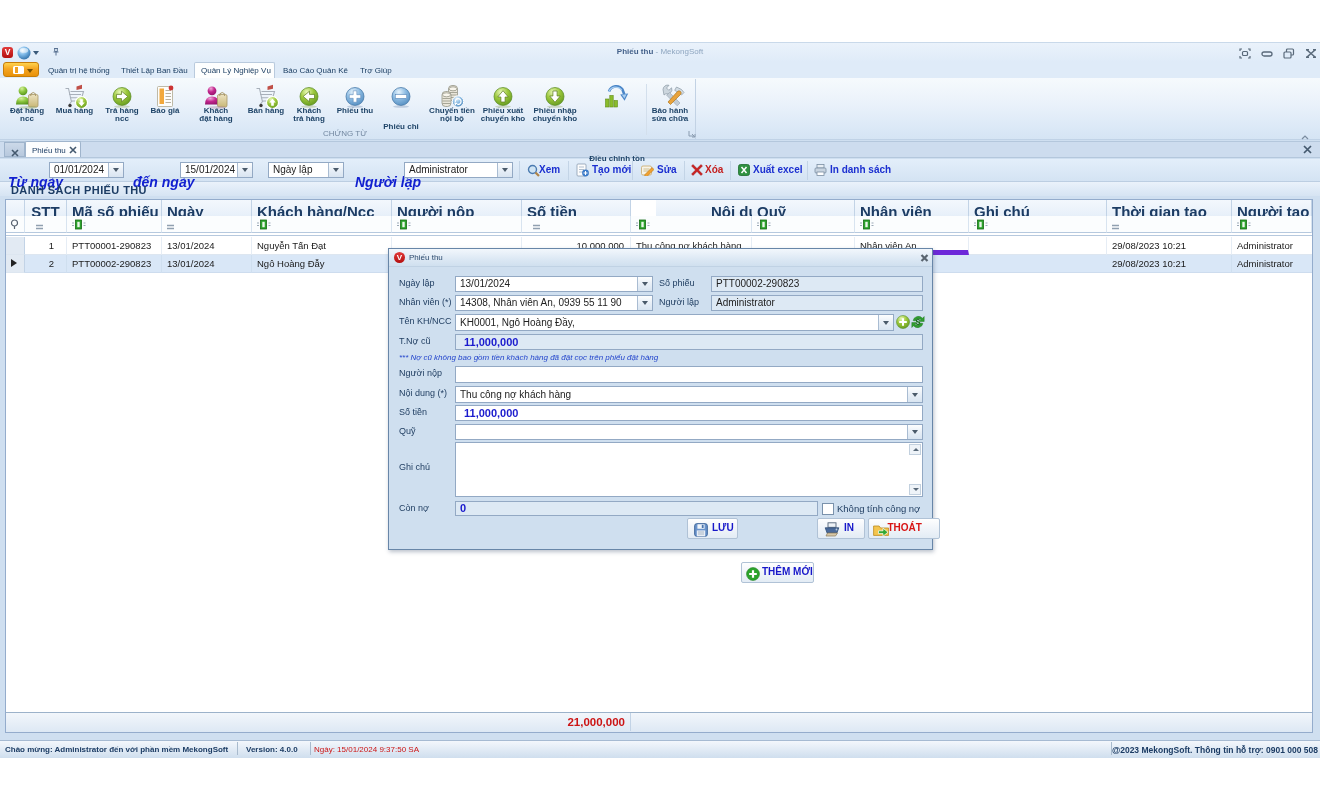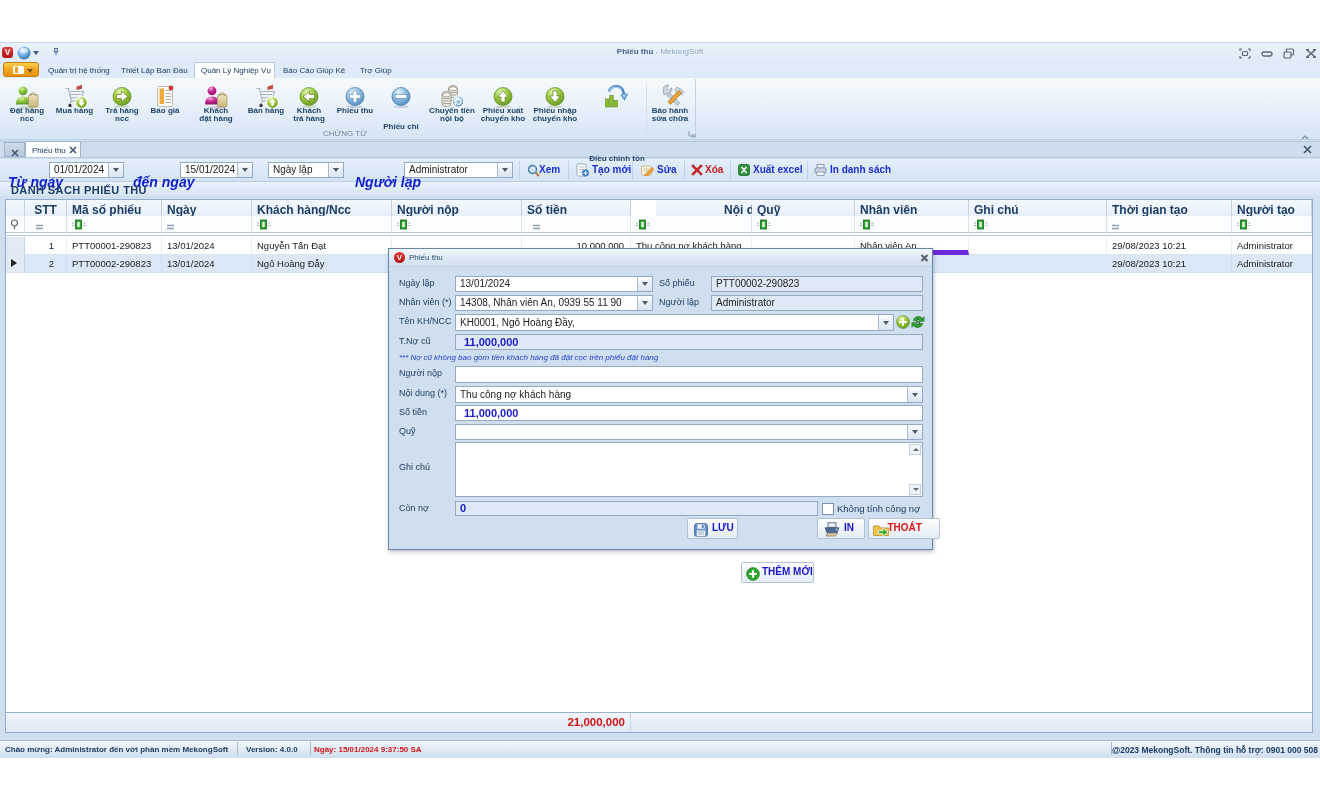--- a/index.html
+++ b/index.html
@@ -10,21 +10,21 @@
 #ribbon{position:absolute;left:0;top:77.5px;width:1320px;height:62.5px;background:linear-gradient(#f6fafd,#e9f1fa 45%,#dce9f7 80%,#d5e4f4);border-bottom:1px solid #c0d2e6;box-sizing:border-box;}
 #docstrip{position:absolute;left:0;top:141px;width:1320px;height:17px;background:#cddcee;border-top:1px solid #b4c7dc;border-bottom:1px solid #b4c7dc;box-sizing:border-box;}
 #toolbar{position:absolute;left:0;top:159px;width:1320px;height:23px;background:linear-gradient(#e3eefa,#d4e3f3);border-bottom:1px solid #bccee2;box-sizing:border-box;}
 #grouphdr{position:absolute;left:0;top:182px;width:1320px;height:14px;background:linear-gradient(#eaf2fb,#d6e4f3);}
 #gridpanel{position:absolute;left:0;top:196px;width:1320px;height:544px;background:#cfdff0;}
 #grid{position:absolute;left:5px;top:199px;width:1308px;height:534px;background:#fff;border:1px solid #94accc;box-sizing:border-box;}
 #statusbar{position:absolute;left:0;top:740px;width:1320px;height:18px;background:linear-gradient(#f3f7fc,#cfdeee);border-top:1px solid #a6bad2;box-sizing:border-box;}
 .tabtxt{position:absolute;top:66px;height:12px;font-size:8px;color:#16395e;white-space:nowrap;}
 .ribicon{position:absolute;top:84px;width:26px;height:26px;}
 .riblbl{position:absolute;top:106.5px;font-size:8px;font-weight:bold;line-height:8.2px;color:#1f4468;text-align:center;white-space:nowrap;}
-.gh{position:absolute;top:200px;height:28px;background:linear-gradient(#f3f8fd,#e9f1fa 50%,#d9e6f4);border-right:1px solid #c2d3e6;border-bottom:1px solid #b6c9de;box-sizing:border-box;font-size:12px;font-weight:bold;color:#1c3c64;padding:2.5px 0 0 5px;}
+.gh{position:absolute;top:200px;height:28px;background:linear-gradient(#f3f8fd,#e9f1fa 50%,#d9e6f4);border-right:1px solid #c2d3e6;border-bottom:1px solid #b6c9de;box-sizing:border-box;font-size:15px;font-weight:bold;color:#1c3c64;padding:2.5px 0 0 5px;}
 .fc{position:absolute;top:216px;height:17px;background:#fbfdfe;border-right:1px solid #d8e4f0;border-bottom:1px solid #b6c9de;box-sizing:border-box;}
 .r1c{position:absolute;top:237px;height:18px;background:#fff;font-size:9.5px;color:#1a1a1a;white-space:nowrap;}
 .r2c{position:absolute;top:255px;height:18px;background:#d9e7f7;font-size:9.5px;color:#1a1a1a;white-space:nowrap;}
 .inp{position:absolute;background:#fff;border:1px solid #93a9c4;box-sizing:border-box;font-size:10px;color:#222;}
 .ro{position:absolute;background:#dde9f4;border:1px solid #93a9c4;box-sizing:border-box;font-size:10px;color:#222;}
 .dlbl{position:absolute;font-size:9px;color:#1c3a5e;white-space:nowrap;}
 .combtn{position:absolute;width:15px;background:linear-gradient(#fdfefe,#e8eff7 50%,#d9e5f1);border-left:1px solid #a9bcd2;box-sizing:border-box;}
 .carr{position:absolute;width:0;height:0;border-left:3.5px solid transparent;border-right:3.5px solid transparent;border-top:4px solid #4a5a6a;}
 .btn{position:absolute;background:linear-gradient(#fefefe,#f1f5fa 45%,#e3ecf5);border:1px solid #b0c2d6;border-radius:2px;box-sizing:border-box;font-size:10px;font-weight:bold;color:#1717c9;text-align:center;white-space:nowrap;}
 .sep{position:absolute;top:161px;width:1px;height:19px;background:#c3d4e6;}
@@ -90,21 +90,21 @@
 
 <div class="abs" style="left:3px;top:62px;width:36px;height:15px;background:linear-gradient(#ffd34e,#f5a623 45%,#e8920a);border:1px solid #c77d08;border-radius:3px;box-sizing:border-box;">
   <div class="abs" style="left:9px;top:3px;width:11px;height:8px;background:#fff;border-radius:1.5px;"></div>
   <div class="abs" style="left:11px;top:4px;width:3px;height:6px;background:#f0a020;"></div>
   <div class="carr" style="left:23px;top:6px;border-top-color:#7a5200;border-left-width:3px;border-right-width:3px;"></div>
 </div>
 <div class="abs" style="left:194px;top:62px;width:81px;height:15.5px;background:#fdfefe;border:1px solid #b9cadd;border-bottom:none;border-radius:2px 2px 0 0;box-sizing:border-box;"></div>
 <div class="tabtxt" style="left:48px;">Quản trị hệ thống</div>
 <div class="tabtxt" style="left:121px;">Thiết Lập Ban Đầu</div>
 <div class="tabtxt" style="left:201px;">Quản Lý Nghiệp Vụ</div>
-<div class="tabtxt" style="left:283px;">Báo Cáo Giúp Kê</div>
+<div class="tabtxt" style="left:283px;">Báo Cáo Quản Kê</div>
 <div class="tabtxt" style="left:360px;">Trợ Giúp</div>
 
 <svg width="0" height="0" style="position:absolute;">
     <defs>
 <radialGradient id="gs" cx="38%" cy="25%" r="85%">
         <stop offset="0%" stop-color="#e8f8b8"></stop>
         <stop offset="45%" stop-color="#9cc83c"></stop>
         <stop offset="100%" stop-color="#5e941c"></stop>
       </radialGradient>
 <radialGradient id="bs" cx="38%" cy="25%" r="85%">
@@ -447,21 +447,21 @@
 <div class="r2c" style="left:1232px;width:80px;padding-left:5px;border-bottom:1px solid #cddcee;box-sizing:border-box;line-height:17px;">Administrator</div>
 
 <div class="abs" style="left:6px;top:712px;width:1306px;height:20px;background:linear-gradient(#f2f6fb,#dde8f4);border-top:1px solid #9cb2ca;box-sizing:border-box;"></div>
 <div class="abs" style="left:630px;top:713px;width:1px;height:18px;background:#c2d3e6;"></div>
 <div class="abs" style="left:522px;top:716px;width:103px;text-align:right;font-size:11.5px;font-weight:bold;color:#cc1414;">21,000,000</div>
 
 <div class="abs" style="left:5px;top:745px;font-size:8px;font-weight:bold;color:#1c3c64;">Chào mừng: Administrator đến với phần mềm MekongSoft</div>
 <div class="abs" style="left:237px;top:742px;width:1px;height:13px;background:#a8bacd;"></div>
 <div class="abs" style="left:246px;top:745px;font-size:8px;font-weight:bold;color:#1c3c64;">Version: 4.0.0</div>
 <div class="abs" style="left:310px;top:742px;width:1px;height:13px;background:#a8bacd;"></div>
-<div class="abs" style="left:314px;top:745px;font-size:8px;font-weight:bold;color:#cc1414;">Ngày: 15/01/2024 9:37:50 SA</div>
+<div class="abs" style="left:314px;top:745px;font-size:8px;font-weight:normal;color:#cc1414;">Ngày: 15/01/2024 9:37:50 SA</div>
 <div class="abs" style="left:1111px;top:742px;width:1px;height:13px;background:#a8bacd;"></div>
 <div class="abs" style="right:2px;top:745px;font-size:8.5px;font-weight:bold;color:#1c3c64;">@2023 MekongSoft. Thông tin hỗ trợ: 0901 000 508</div>
 
 <div class="abs" style="left:388px;top:248px;width:545px;height:302px;background:#cfdfef;border:1px solid #6886a8;box-shadow:1px 2px 4px rgba(60,80,110,0.35);box-sizing:border-box;">
   <div class="abs" style="left:0;top:0;width:543px;height:18px;background:linear-gradient(#f2f7fc,#dcE8f4 60%,#d0e0ef);border-bottom:1px solid #c0d2e4;box-sizing:border-box;">
     <div class="abs" style="left:5px;top:3px;width:11px;height:11px;background:linear-gradient(#e23b3b,#b40f0f);border-radius:5.5px;color:#fff;font-size:8px;font-weight:bold;text-align:center;line-height:11px;">V</div>
     <div class="abs" style="left:20px;top:4px;font-size:8px;color:#2c4a6e;">Phiếu thu</div>
     <svg class="abs" style="left:531px;top:5px;" width="9" height="8">
         <path d="M1.5 1 L7.5 7 M7.5 1 L1.5 7" stroke="#5a6570" stroke-width="2.2"></path>
       </svg>

